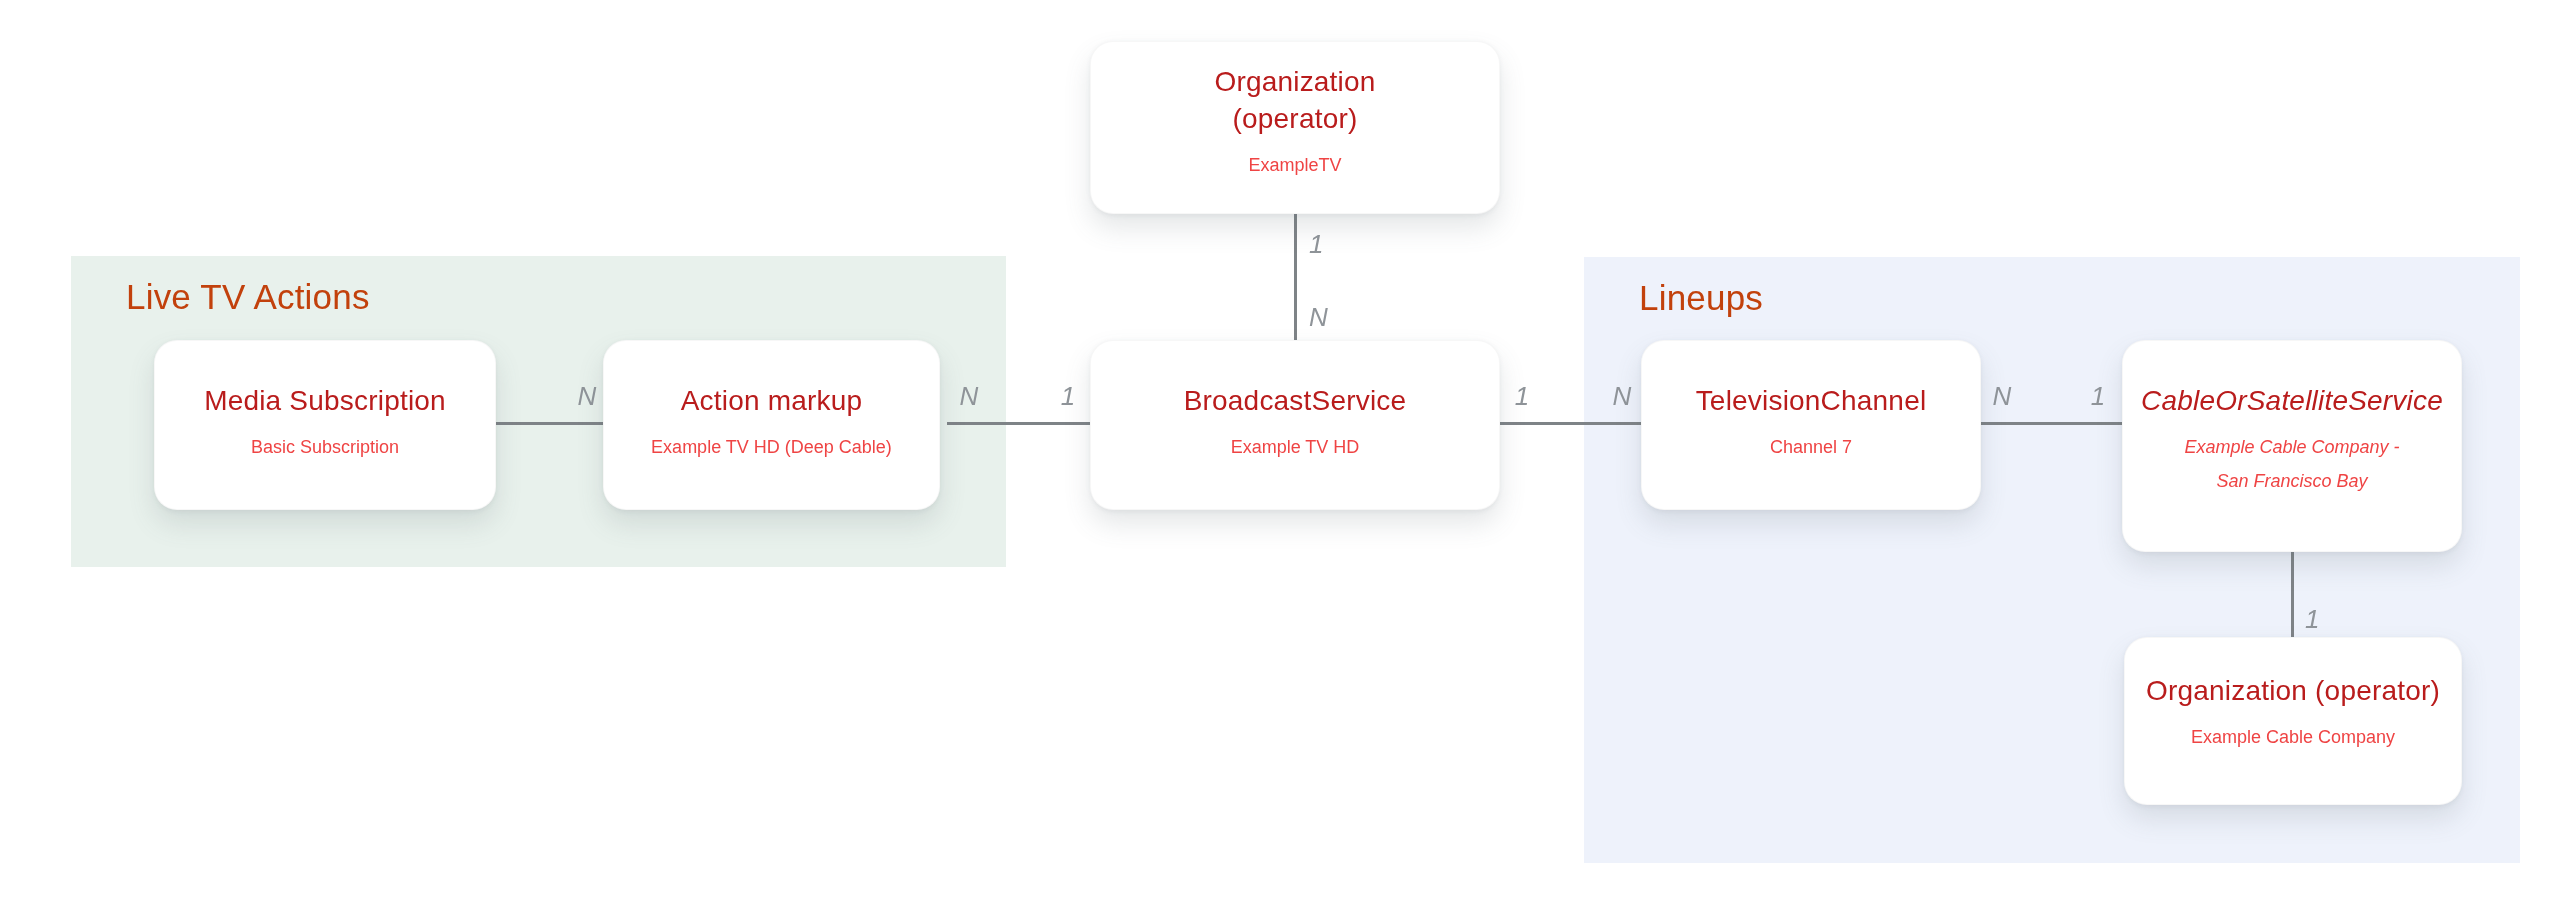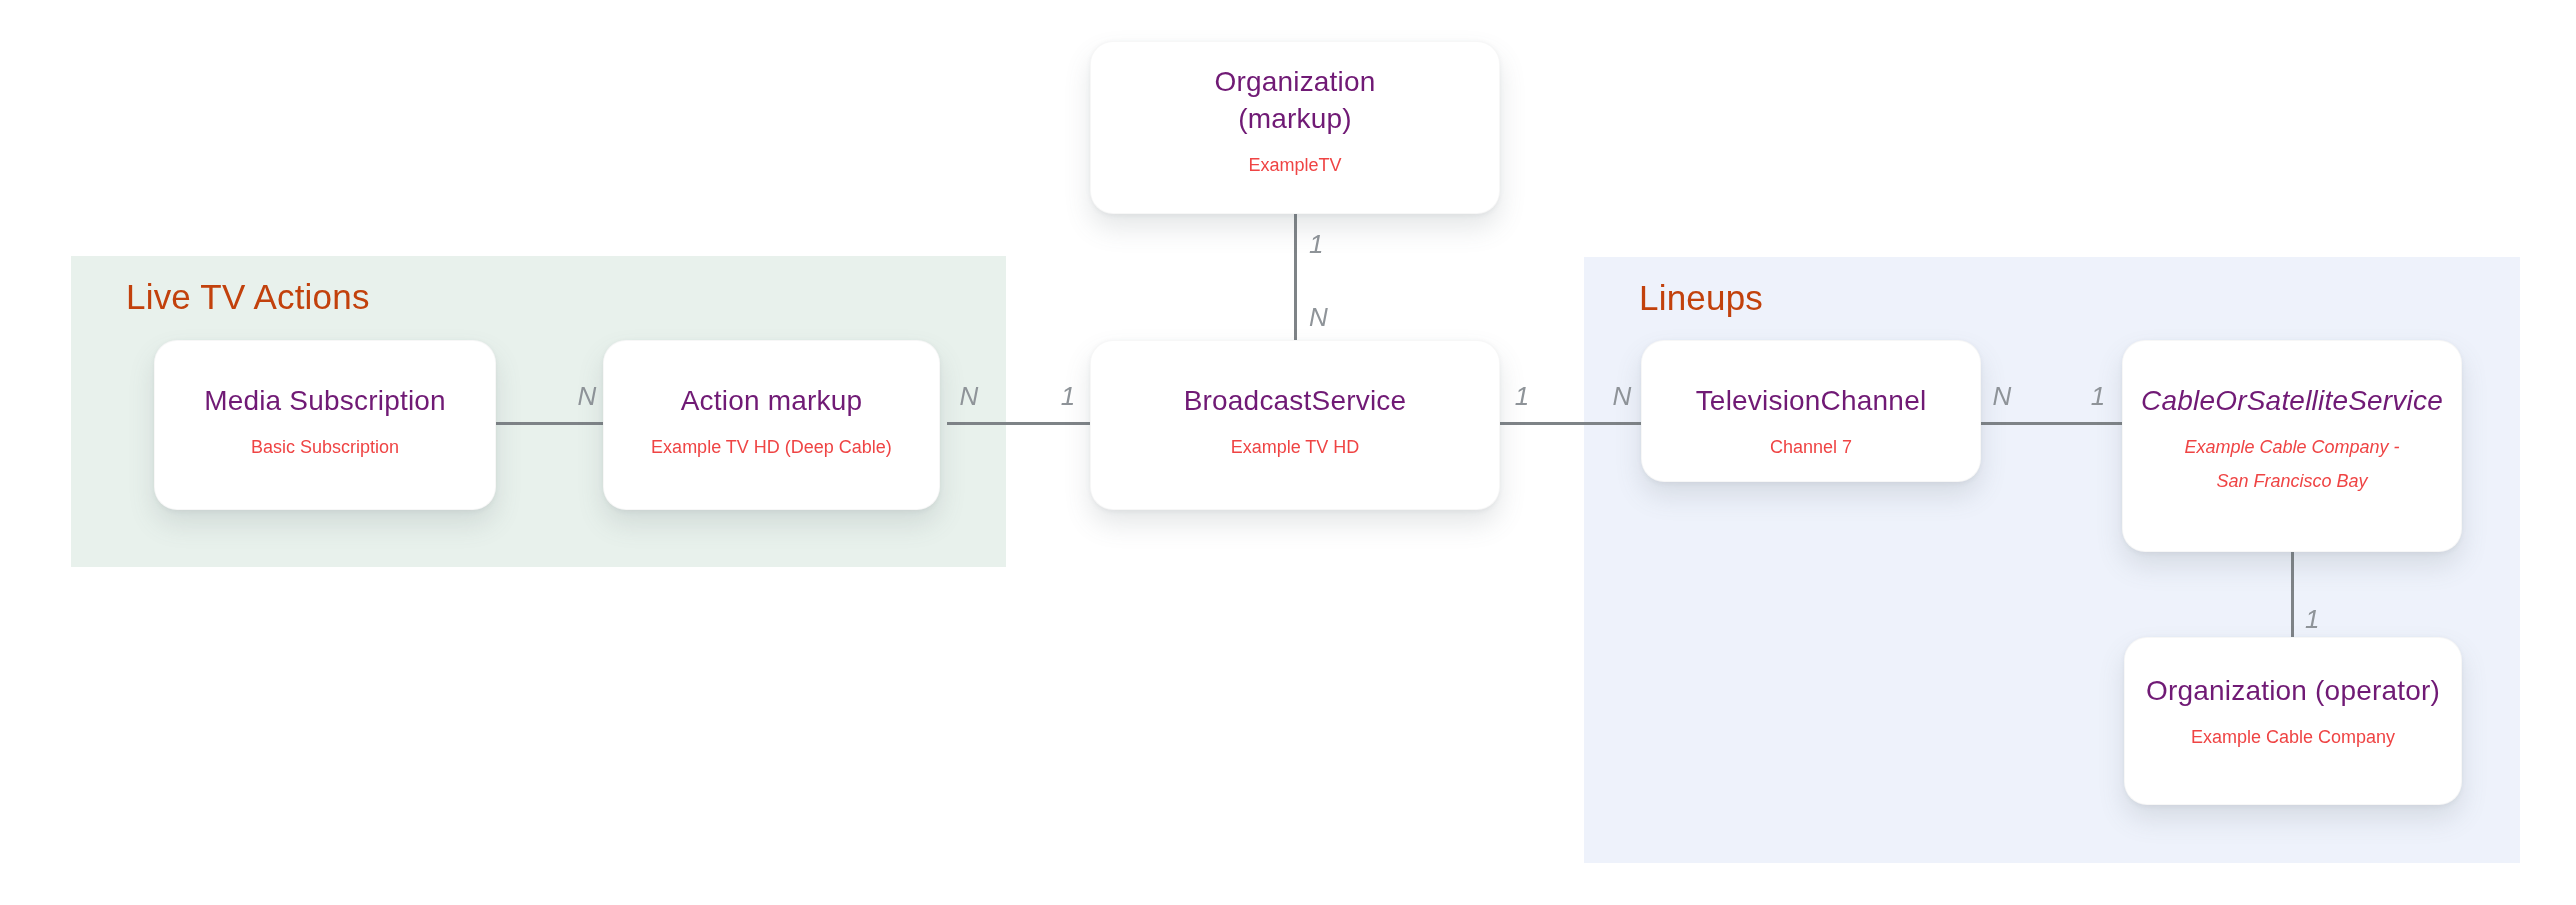--- a/index.html
+++ b/index.html
@@ -70,34 +70,34 @@
     box-sizing: border-box;
     background: #ffffff;
     border-radius: 23px;
     border: 0.9px solid rgba(0,0,0,0.03);
     box-shadow: 0 1.8px 4.4px rgba(95,103,110,0.08), 0 14px 26.5px rgba(95,103,110,0.16);
     text-align: center;
   }
   .node-title {
     font-size: 28px;
     line-height: 37px;
-    color: #701a75;
+    color: #b91c1c;
     letter-spacing: 0.2px;
   }
   .node-subtitle {
     margin-top: 10.6px;
     font-size: 18px;
     line-height: 34px;
     color: #ef4444;
   }
   #node-org-network        { left: 1090px; top: 41px;  width: 410px; height: 173px; padding-top: 21px; }
   #node-media-subscription { left: 126px;  top: 340px; width: 342px; height: 170px; padding-top: 41px; margin-left: 28px; }
   #node-action-markup      { left: 603px;  top: 340px; width: 337px; height: 170px; padding-top: 41px; }
   #node-broadcast-service  { left: 1090px; top: 340px; width: 410px; height: 170px; padding-top: 41px; }
-  #node-television-channel { left: 1641px; top: 340px; width: 340px; height: 142px; padding-top: 41px; }
+  #node-television-channel { left: 1641px; top: 340px; width: 340px; height: 170px; padding-top: 41px; }
   #node-cable-satellite    { left: 2122px; top: 340px; width: 340px; height: 212px; padding-top: 41px; font-style: italic; }
   #node-org-operator       { left: 2124px; top: 637px; width: 338px; height: 168px; padding-top: 34px; }
 </style>
 </head>
 <body>
 
 <div class="canvas">
 
   <div class="panel panel-green">
     <div class="panel-title">Live TV Actions</div>
@@ -128,21 +128,21 @@
 
   <span class="edge-label centered" style="left:2002px; top:380px;">N</span>
   <span class="edge-label centered" style="left:2098px; top:380px;">1</span>
 
   <span class="edge-label" style="left:2305px; top:511px;">N</span>
   <span class="edge-label" style="left:2305px; top:603px;">1</span>
 
   <div class="node" id="node-org-network">
     <div class="node-title">
       <span>Organization</span><br>
-      <span>(markup)</span>
+      <span>(operator)</span>
     </div>
     <div class="node-subtitle">ExampleTV</div>
   </div>
 
   <div class="node" id="node-media-subscription">
     <div class="node-title">Media Subscription</div>
     <div class="node-subtitle">Basic Subscription</div>
   </div>
 
   <div class="node" id="node-action-markup">

